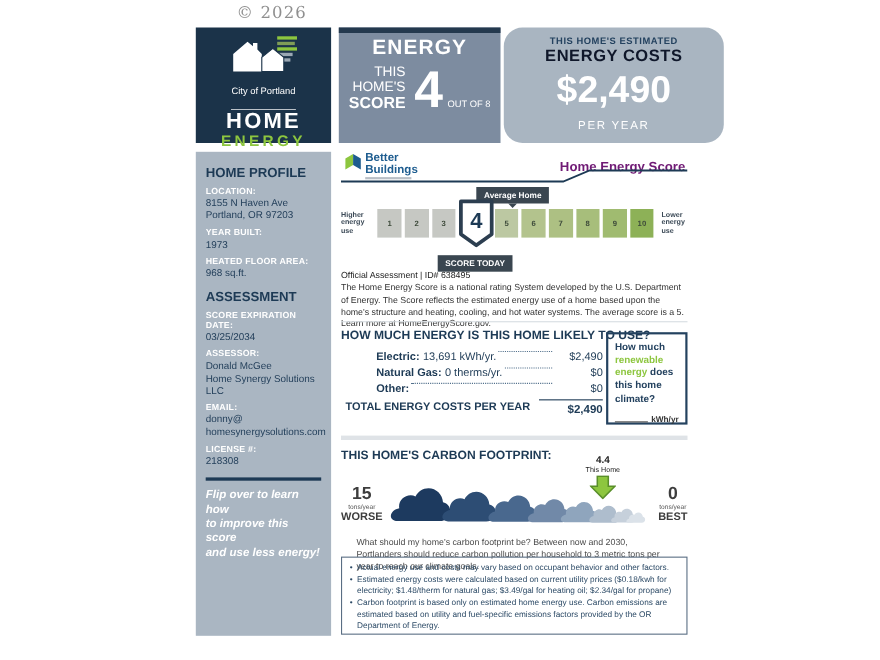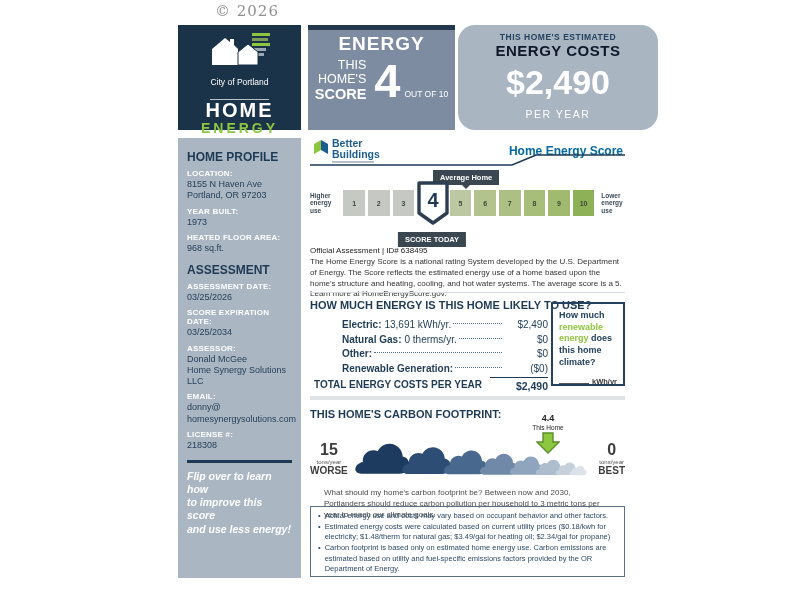--- a/index.html
+++ b/index.html
@@ -38,21 +38,21 @@
   .sb-divider { border-top:3px solid #1d3a55; margin:9px 0 7px; }
   .sb-flip { color:#fff; font-size:10.5px; font-weight:bold; font-style:italic; line-height:1.25; white-space:pre-line; }
 
   
   .main { position:absolute; left:310px; top:138px; width:315px; height:440px; }
 
   .brand-row { position:absolute; left:0; top:0; width:315px; height:30px; }
   .bb-icon { position:absolute; left:2px; top:0; }
   .bb-text { position:absolute; left:22px; top:0; color:#1d5c8f; font-size:10.5px; font-weight:bold; line-height:1; }
   .bb-sub { width:42px; height:2px; background:#b9bfc6; margin-top:2px; }
-  .hes-title { position:absolute; right:2px; top:6px; color:#0369a1; font-size:12px; font-weight:bold; }
+  .hes-title { position:absolute; right:2px; top:6px; color:#701a75; font-size:12px; font-weight:bold; }
   .brand-line { position:absolute; left:0; top:0; }
 
   .scale-block { position:absolute; left:0; top:32px; width:315px; height:76px; }
   .avg-box { position:absolute; top:0; background:#3a4650; color:#fff; font-size:7.5px; font-weight:bold; padding:3px 7px; white-space:nowrap; }
   .avg-box:after { content:''; position:absolute; left:50%; bottom:-4px; margin-left:-4px; border-left:4px solid transparent; border-right:4px solid transparent; border-top:4px solid #3a4650; }
   .cells-row { position:absolute; left:0; top:20px; width:315px; display:flex; align-items:center; }
   .edge-label { color:#3c4a57; font-size:6.5px; font-weight:bold; line-height:1.15; white-space:pre-line; }
   .edge-label.l { width:34px; }
   .edge-label.r { width:24px; margin-left:4px; }
   .cell { width:22px; height:26px; margin-right:3px; display:flex; align-items:center; justify-content:center; color:#3d4a3a; font-size:7px; font-weight:bold; }
@@ -61,21 +61,21 @@
   .score-today { position:absolute; top:42px; left:50%; transform:translateX(-50%); background:#3a4650; color:#fff; font-size:7.5px; font-weight:bold; padding:3px 7px; white-space:nowrap; }
 
   .official-h { position:absolute; left:0; top:108px; color:#222; font-size:8px; font-weight:normal; }
   .official-p { position:absolute; left:0; top:119px; width:312px; color:#333; font-size:8px; line-height:1.35; }
 
   .div-light { position:absolute; left:0; top:154px; width:315px; border-top:1px solid #d6dce1; }
 
   .energy-sec { position:absolute; left:0; top:161px; width:315px; }
   .energy-title { color:#1d3a55; font-size:11px; font-weight:bold; }
   .energy-rows { width:238px; margin-top:8px; }
-  .erow { display:flex; align-items:center; font-size:10px; color:#1d3a55; margin-bottom:3.5px;padding-left:32px; }
+  .erow { display:flex; align-items:flex-start; font-size:10px; color:#1d3a55; margin-bottom:3.5px;padding-left:32px; }
   .erow .lab { font-weight:bold; white-space:nowrap; }
   .erow .det { white-space:nowrap; margin-left:3px; }
   .erow .dots { flex:1; border-bottom:1.5px dotted #52708c; margin:0 2px 2px; }
   .erow .val { width:44px; text-align:right; white-space:nowrap; }
   .total-row { display:flex; justify-content:flex-end; align-items:center; margin-top:3px; width:238px; }
   .total-lab { color:#1d3a55; font-size:10px; font-weight:bold; }
   .total-val { color:#1d3a55; font-size:10.5px; font-weight:bold; width:58px; text-align:right; border-top:1.5px solid #1d3a55; padding-top:2px; margin-left:8px; }
   .renew-box { position:absolute; right:0; top:3px; width:74px; height:84px; border:2px solid #24425f; padding:6px 6px; }
   .renew-text { color:#24425f; font-size:9px; font-weight:bold; line-height:1.3; }
   .renew-green { color:#8dc63f; }
@@ -130,21 +130,21 @@
 
   <div class="score-box">
     <div class="t">ENERGY</div>
     <div class="score-main">
       <div class="score-words">
         <div class="w1">THIS</div>
         <div class="w2">HOME'S</div>
         <div class="w3">SCORE</div>
       </div>
       <div class="score-num">4</div>
-      <div class="score-outof">OUT OF 10</div>
+      <div class="score-outof">OUT OF 8</div>
     </div>
   </div>
 
   <div class="cost-box">
     <div class="cost-eyebrow">THIS HOME'S ESTIMATED</div>
     <div class="cost-title">ENERGY COSTS</div>
     <div class="cost-amount">$2,490</div>
     <div class="cost-period">PER YEAR</div>
   </div>
 
@@ -160,24 +160,20 @@
       <div class="sb-label">YEAR BUILT:</div>
       <div class="sb-value">1973</div>
     </div>
     <div>
       <div class="sb-label">HEATED FLOOR AREA:</div>
       <div class="sb-value">968 sq.ft.</div>
     </div>
 
     <div class="sb-h" style="margin-top:9px">ASSESSMENT</div>
 
-    <div>
-      <div class="sb-label">ASSESSMENT DATE:</div>
-      <div class="sb-value">03/25/2026</div>
-    </div>
     <div>
       <div class="sb-label">SCORE EXPIRATION DATE:</div>
       <div class="sb-value">03/25/2034</div>
     </div>
     <div>
       <div class="sb-label">ASSESSOR:</div>
       <div class="sb-value">Donald McGee
 Home Synergy Solutions LLC</div>
     </div>
     <div>
@@ -278,25 +274,20 @@
           <span class="lab">Natural Gas:</span>
           <span class="det">0 therms/yr.</span>
           <span class="dots"></span>
           <span class="val">$0</span>
         </div>
         <div class="erow">
           <span class="lab">Other:</span>
           <span class="dots"></span>
           <span class="val">$0</span>
         </div>
-        <div class="erow">
-          <span class="lab">Renewable Generation:</span>
-          <span class="dots"></span>
-          <span class="val">($0)</span>
-        </div>
       </div>
       <div class="total-row">
         <span class="total-lab">TOTAL ENERGY COSTS PER YEAR</span>
         <span class="total-val">$2,490</span>
       </div>
       <div class="renew-box">
         <div class="renew-text">
           <span>How much </span><span class="renew-green">renewable energy</span><span> does this home climate?</span>
         </div>
         <div class="renew-unit-row">

